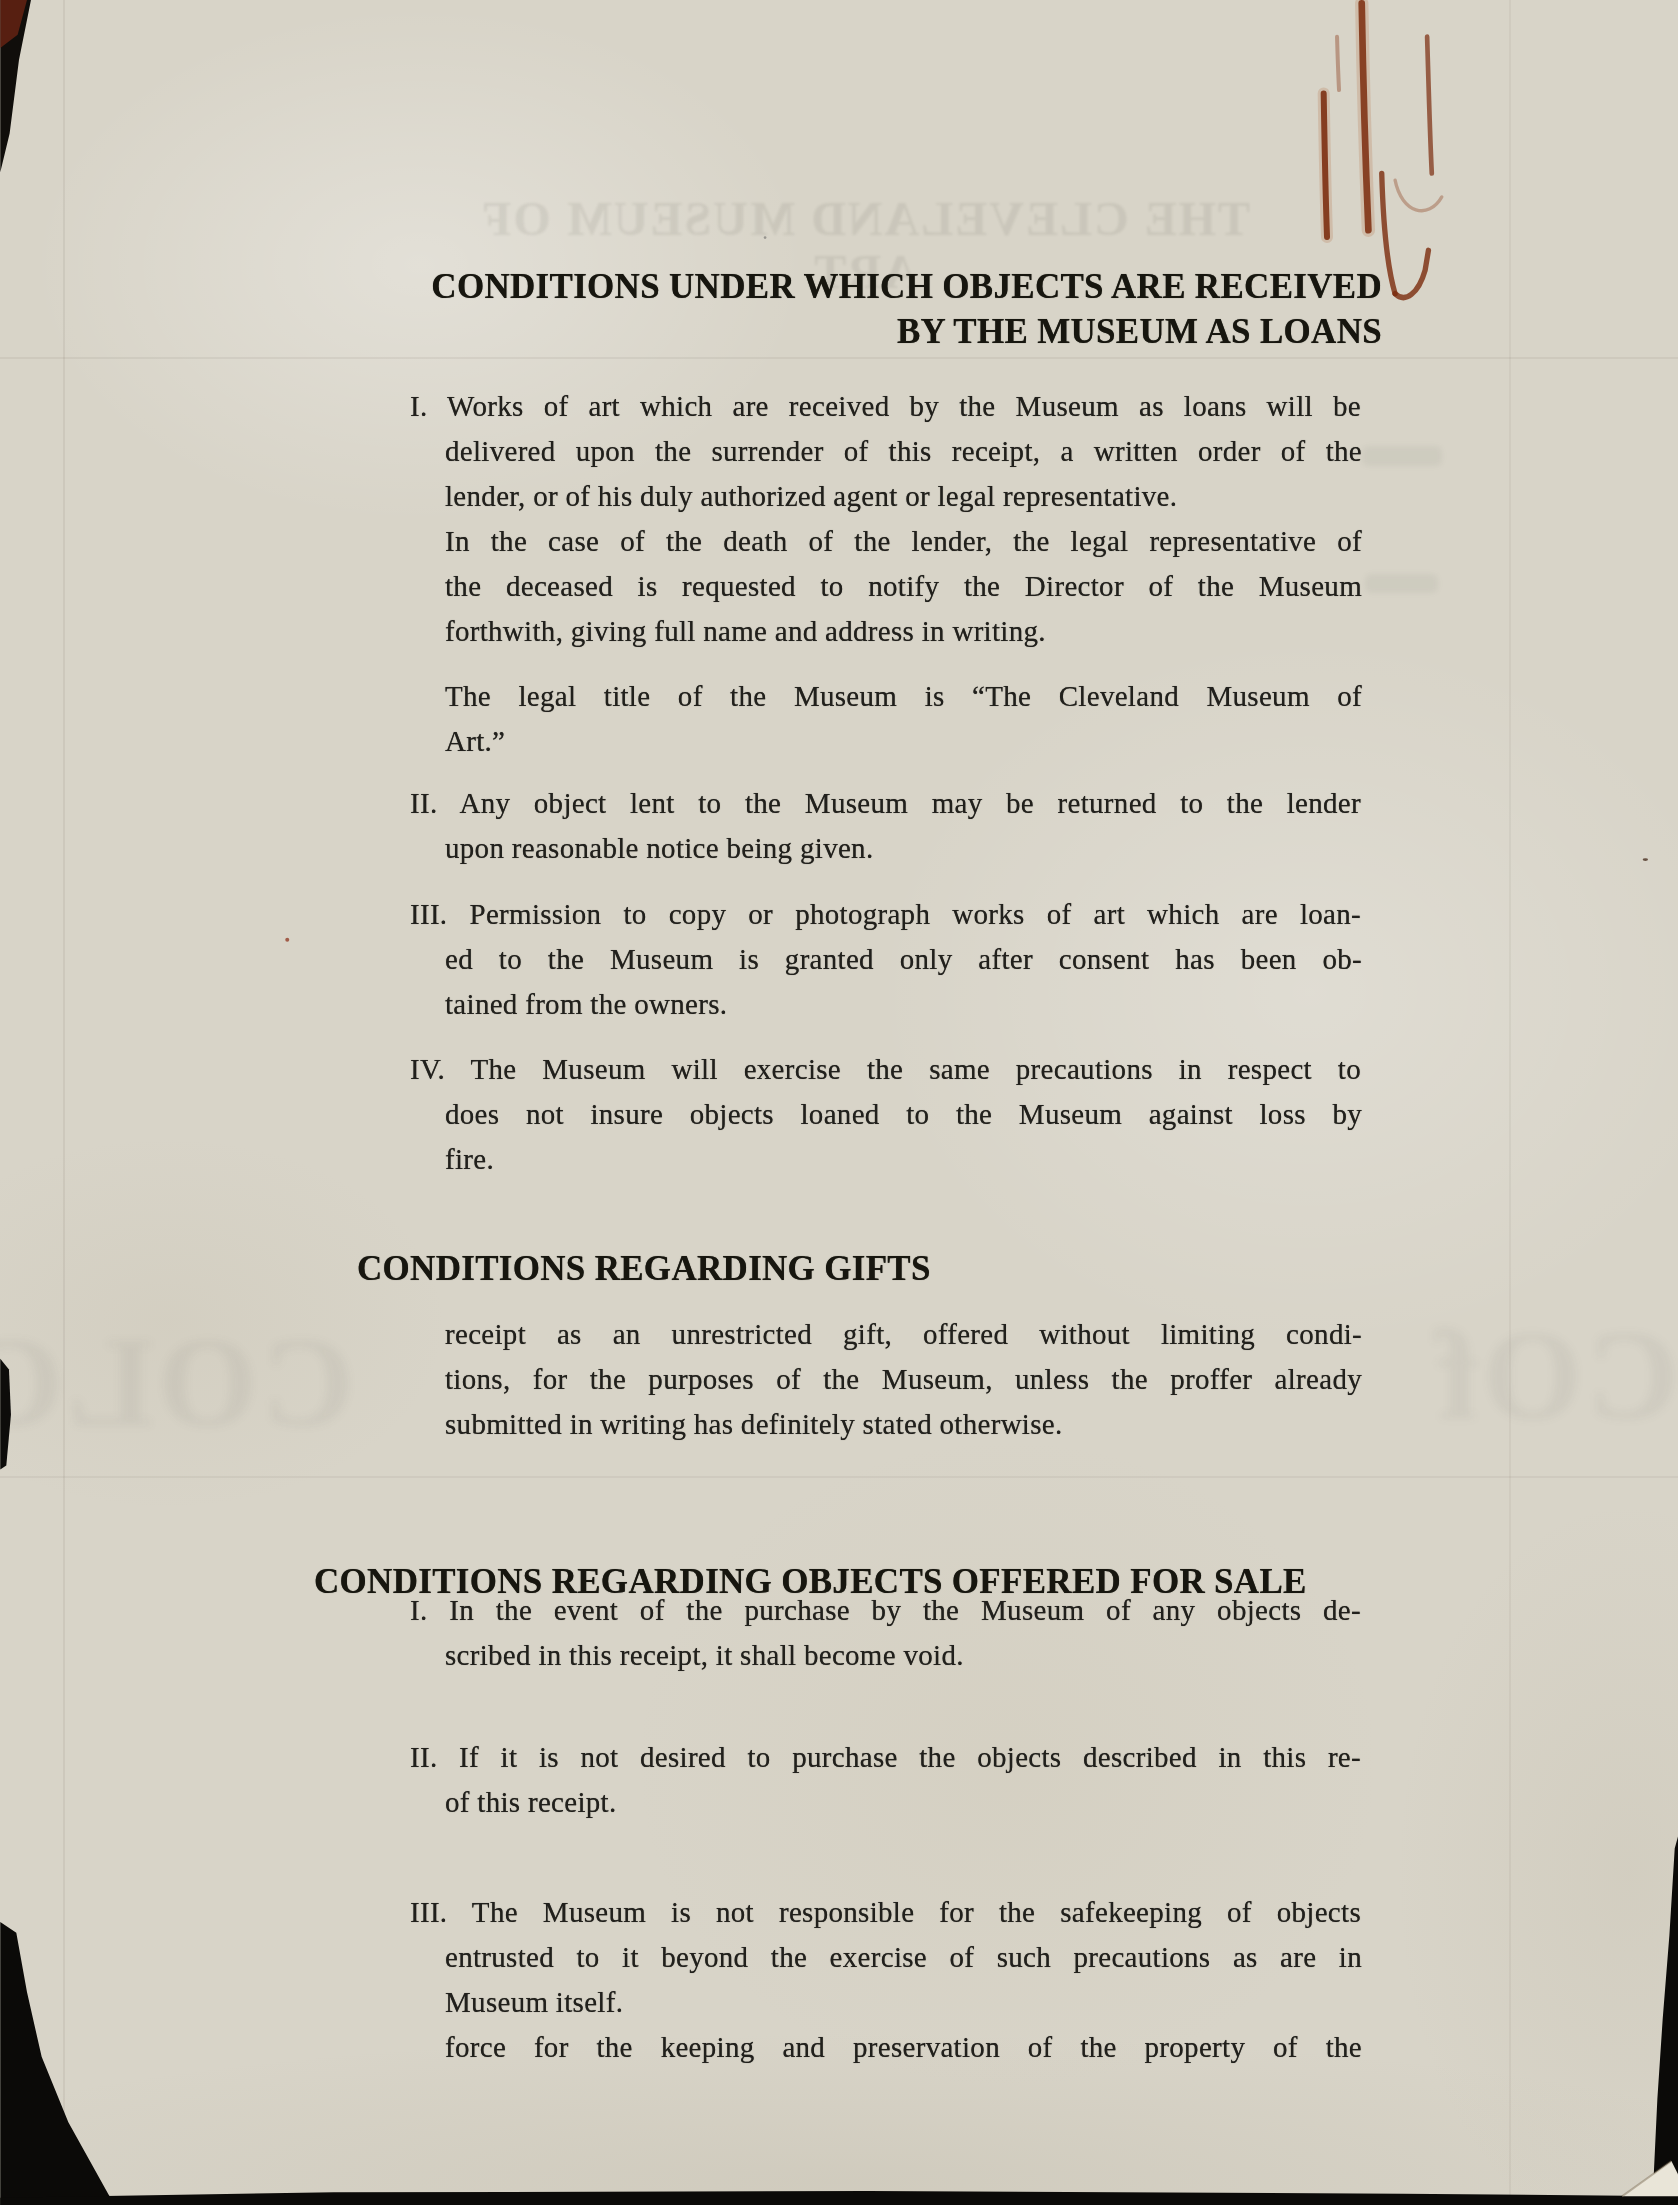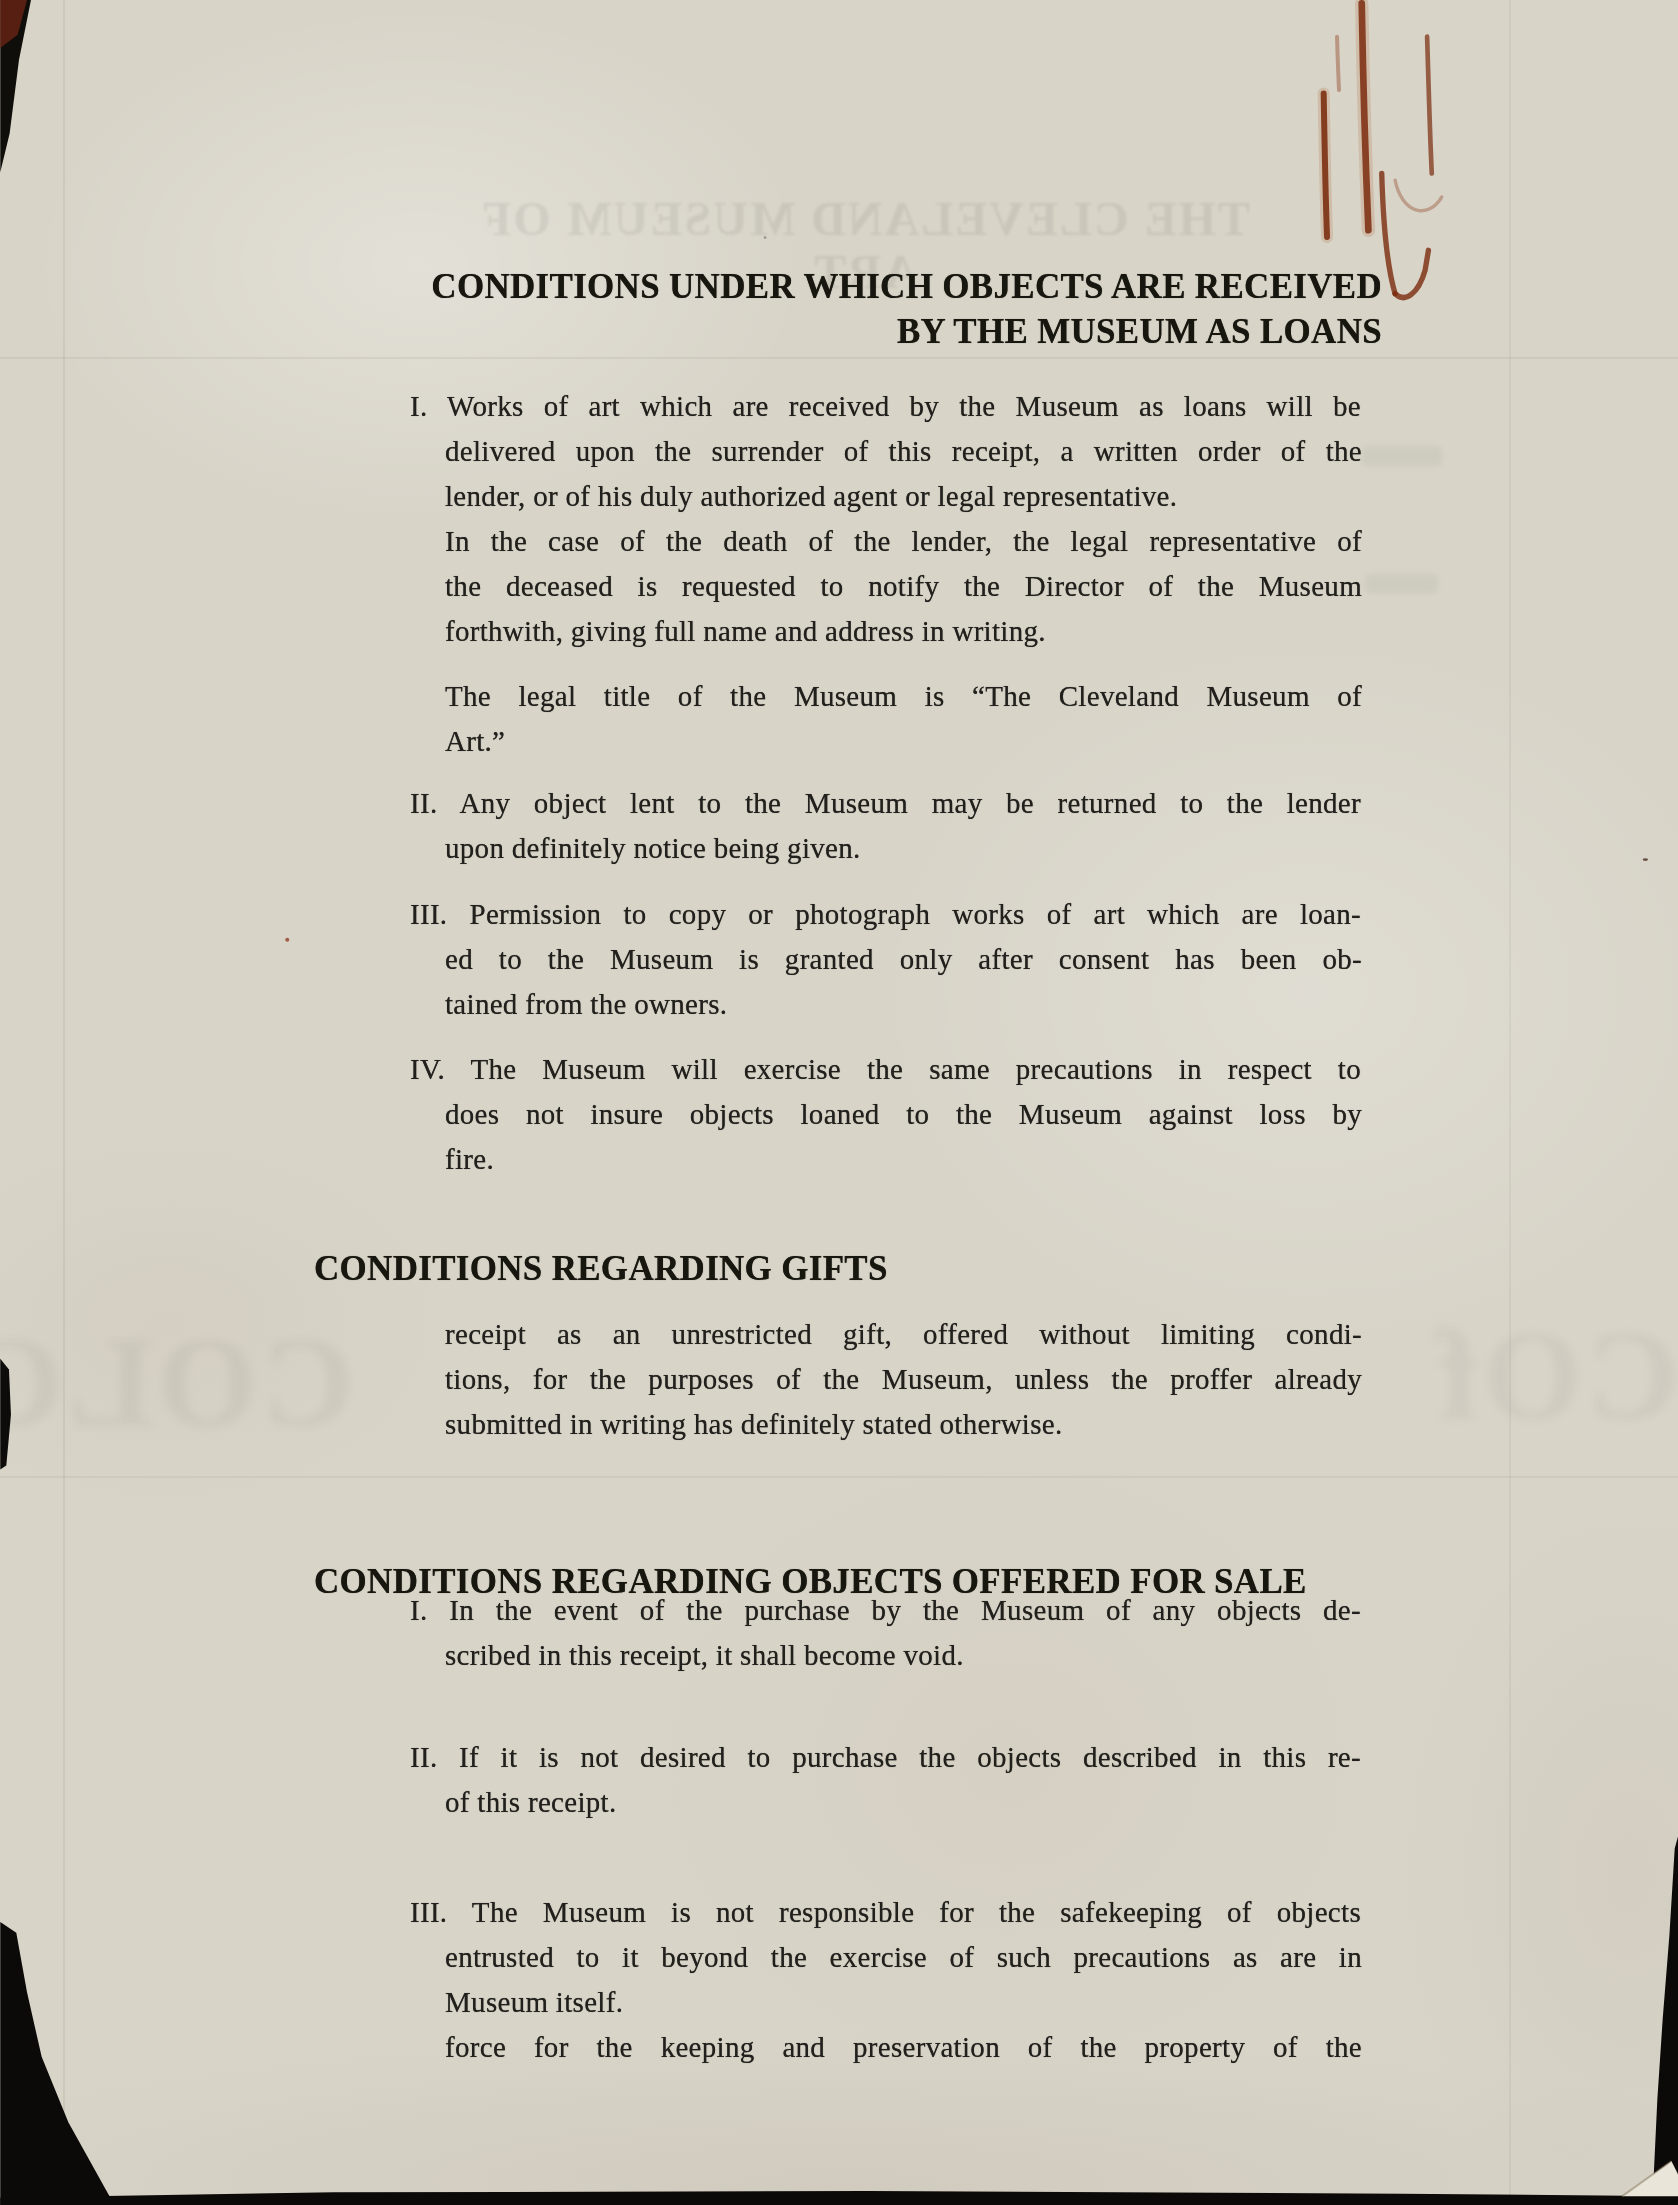--- a/index.html
+++ b/index.html
@@ -87,36 +87,36 @@
     <div class="ln x-cont">forthwith, giving full name and address in writing.</div>
   </div>
 
   <div class="blk" style="top:674px;">
     <div class="ln j x-cont">The legal title of the Museum is “The Cleveland Museum of</div>
     <div class="ln x-cont">Art.”</div>
   </div>
 
   <div class="blk" style="top:781px;">
     <div class="ln j x-num">II. Any object lent to the Museum may be returned to the lender</div>
-    <div class="ln x-cont">upon definitely notice being given.</div>
+    <div class="ln x-cont">upon reasonable notice being given.</div>
   </div>
 
   <div class="blk" style="top:892px;">
     <div class="ln j x-num">III. Permission to copy or photograph works of art which are loan-</div>
     <div class="ln j x-cont">ed to the Museum is granted only after consent has been ob-</div>
     <div class="ln x-cont">tained from the owners.</div>
   </div>
 
   <div class="blk" style="top:1047px;">
     <div class="ln j x-num">IV. The Museum will exercise the same precautions in respect to</div>
     <div class="ln j x-cont">does not insure objects loaned to the Museum against loss by</div>
     <div class="ln x-cont">fire.</div>
   </div>
 
-  <div class="blk heading" style="top:1246px;">
+  <div class="blk heading" style="top:1246px;padding-left:43px;">
     <div class="ln">CONDITIONS REGARDING GIFTS</div>
   </div>
 
   <div class="blk" style="top:1312px;">
     <div class="ln j x-cont">receipt as an unrestricted gift, offered without limiting condi-</div>
     <div class="ln j x-cont">tions, for the purposes of the Museum, unless the proffer already</div>
     <div class="ln x-cont">submitted in writing has definitely stated otherwise.</div>
   </div>
 
   <div class="blk heading" style="top:1559px;">

